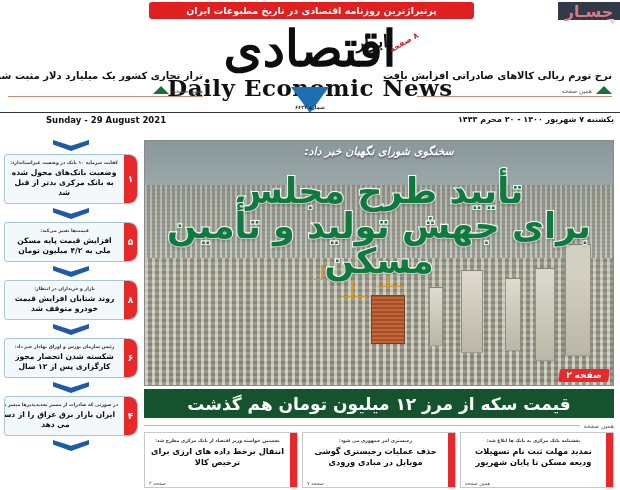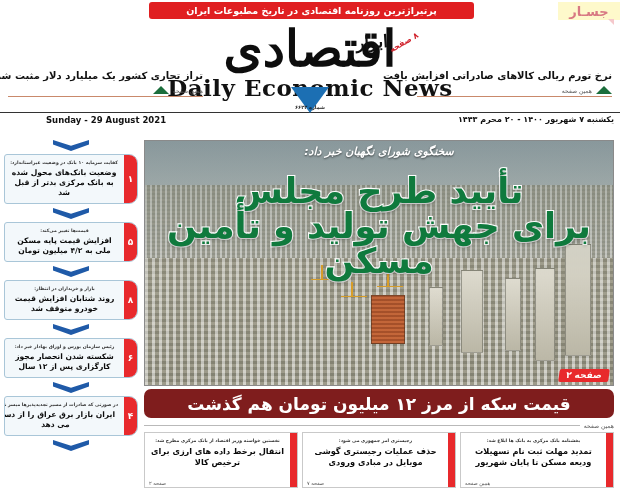--- a/index.html
+++ b/index.html
@@ -14,21 +14,21 @@
   
   .top-banner {
     position: absolute; left: 149px; top: 2px; width: 325px; height: 17px;
     background: #e01f21; border-radius: 3px;
     display: flex; align-items: center; justify-content: center;
     color: #fff; font-size: 9.5px; font-weight: bold; direction: rtl;
     letter-spacing: .2px; white-space: nowrap;
   }
   .corner-tag {
     position: absolute; right: 0px; top: 2px; width: 62px; height: 18px;
-    background: #fef9c3; color: #d2626e; font-size: 13px; font-weight: bold;
+    background: #0f172a; color: #d2626e; font-size: 16px; font-weight: bold;
     display: flex; align-items: center; justify-content: center;
     direction: rtl; letter-spacing: 1px; opacity: .85;
   }
   .corner-tag:after {
     content: ""; position: absolute; right: 6px; bottom: -5px;
     border-left: 6px solid transparent; border-right: 0 solid transparent;
     border-top: 6px solid #f4bfc4;
   }
 
   
@@ -218,21 +218,21 @@
   .page-flag {
     position: absolute; right: 4px; bottom: 3px;
     background: #e8292c; color: #fff; font-size: 9px; font-weight: bold;
     padding: 1px 7px 2px 7px; direction: rtl; border-radius: 2px;
     transform: skewX(-8deg);
   }
 
   
   .price-banner {
     position: absolute; left: 144px; top: 389px; width: 470px; height: 29px;
-    background: #7f1d1d; display: flex; align-items: center; justify-content: center; border-radius: 7px;
+    background: #14532d; display: flex; align-items: center; justify-content: center;
   }
   .price-banner span {
     color: #fff; font-size: 17px; font-weight: bold; direction: rtl;
     white-space: nowrap;
   }
   .samepage-under {
     position: absolute; left: 144px; top: 421px; width: 470px; height: 9px;
     display: flex; flex-direction: row-reverse; align-items: center;
   }
   .samepage-under .lbl { font-size: 6px; color: #555; direction: rtl; margin-left: 4px; }

